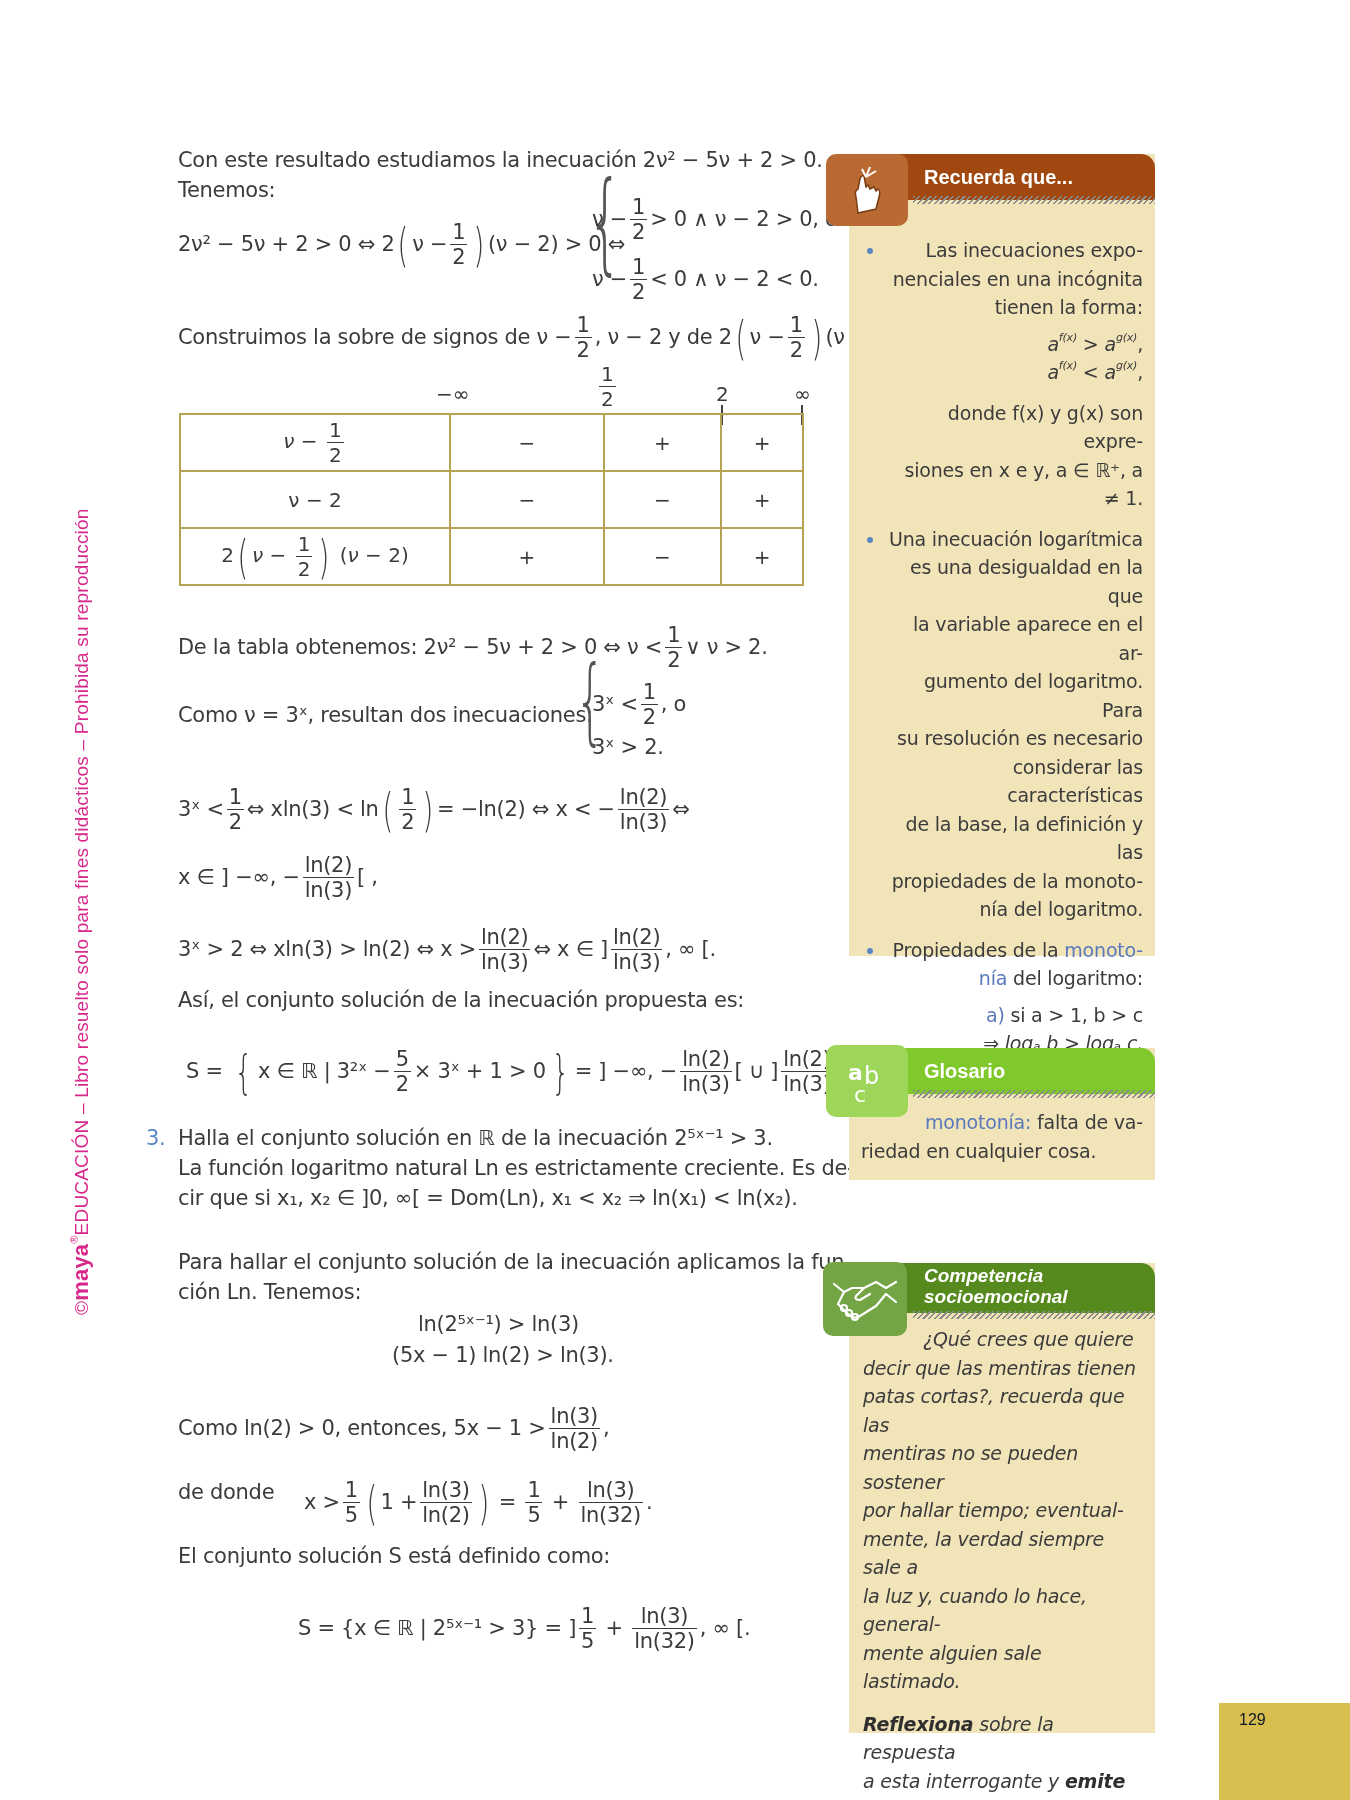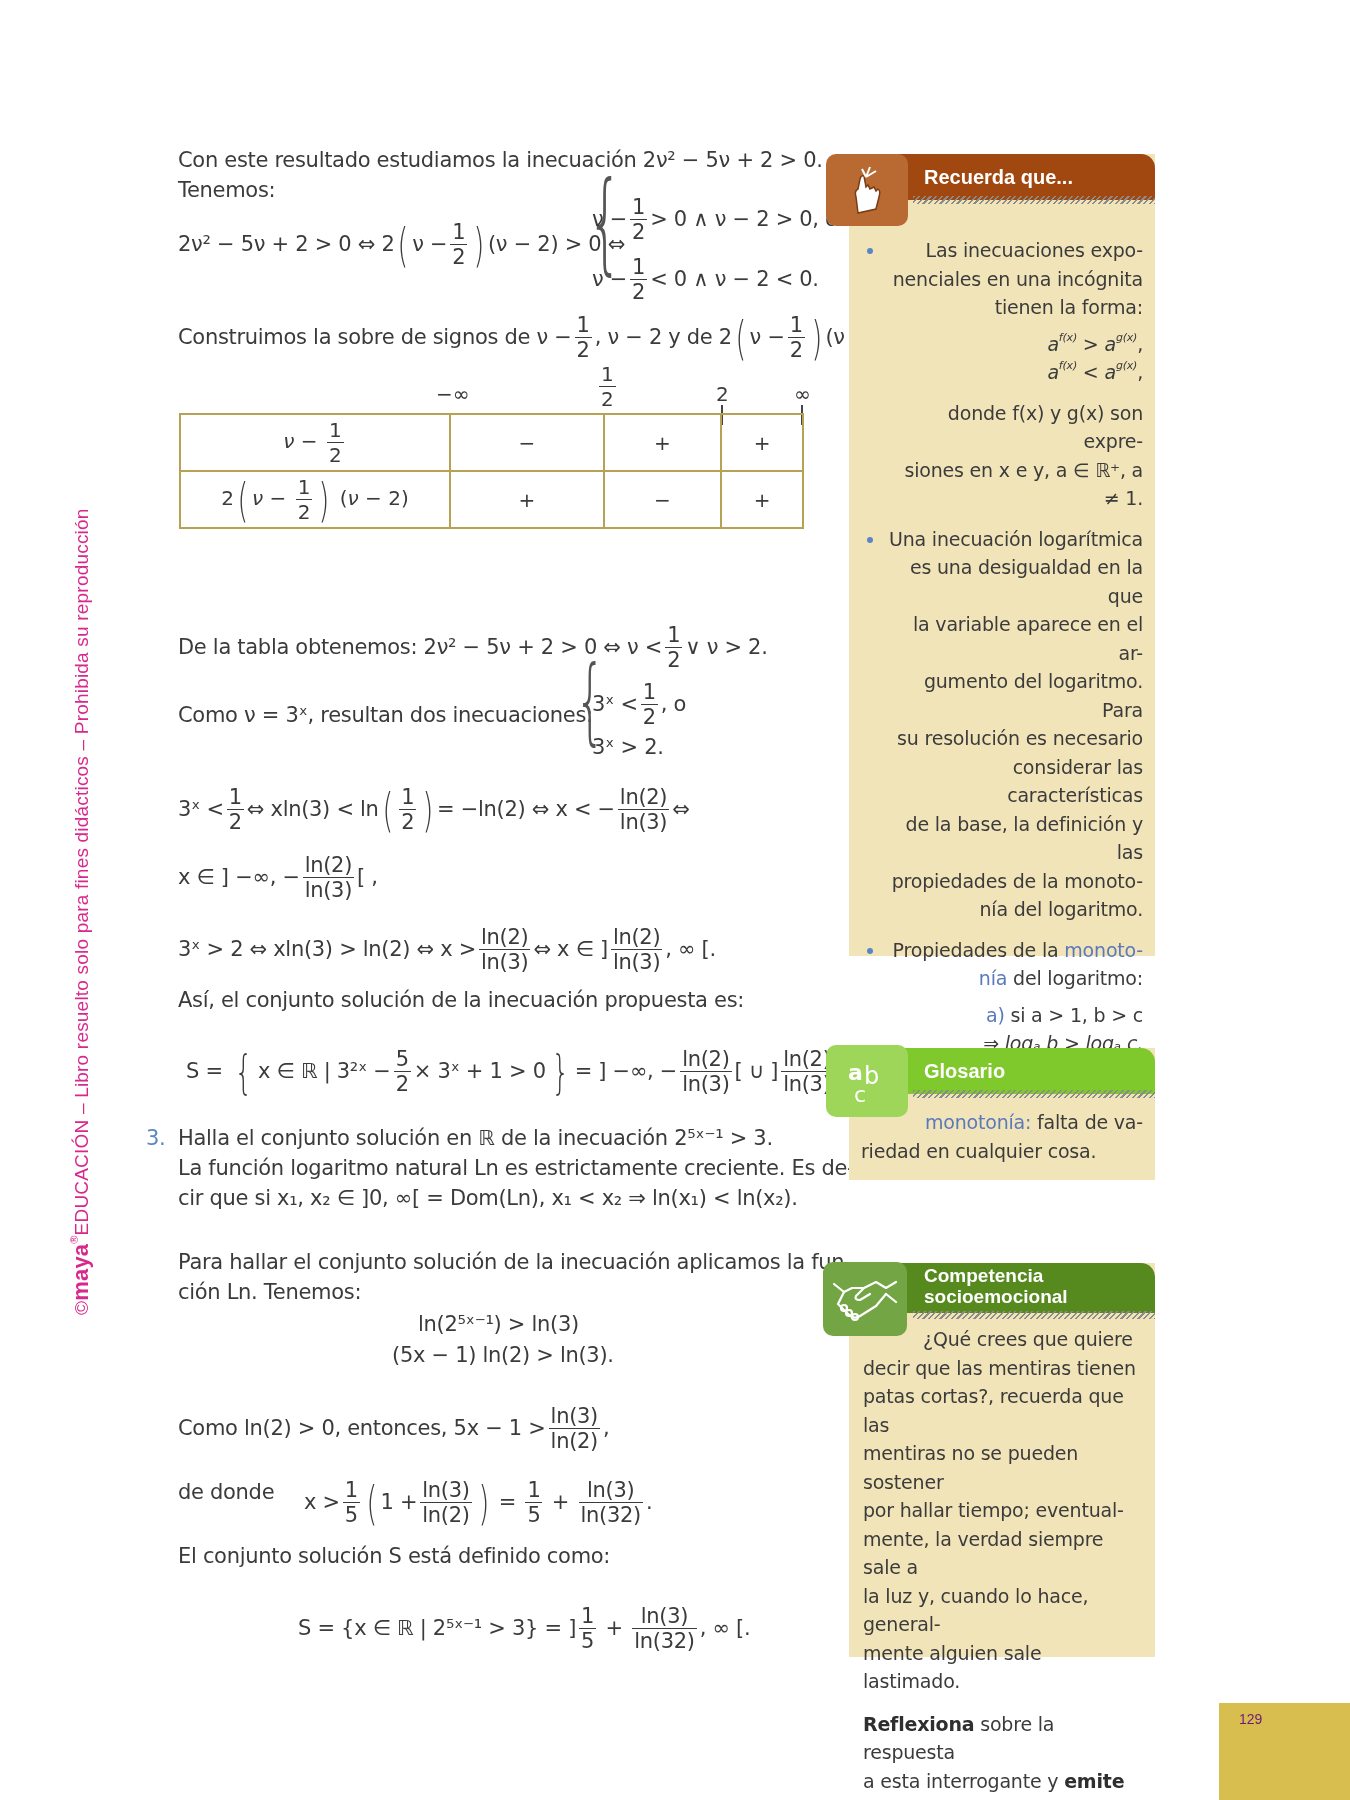--- a/index.html
+++ b/index.html
@@ -29,21 +29,21 @@
   .box-header .title { position: absolute; left: 75px; font-family: "Liberation Sans", sans-serif; font-weight: bold; color: #ffffff; font-size: 20px; }
   .hatch { position: absolute; left: 64px; right: 0; height: 8px; background: repeating-linear-gradient(135deg, #8b8b8b 0 1.5px, transparent 1.5px 4px); }
   .icon-tile { position: absolute; width: 82px; height: 74px; border-radius: 10px; display: flex; align-items: center; justify-content: center; }
   .box-body { position: absolute; left: 14px; right: 12px; font-size: 19px; line-height: 28.5px; color: #3b3b3b; letter-spacing: -0.2px; }
   .bullet { position: relative; padding-left: 22px; text-align: right; }
   .bullet::before { content: ""; position: absolute; left: 4px; top: 12px; width: 6px; height: 6px; border-radius: 50%; background: #5a86c4; }
   .blue { color: #5a79bd; }
   b { font-weight: bold; color: #2f2f2f; }
 
   #page-number-box { position: absolute; left: 1219px; top: 1703px; width: 131px; height: 97px; background: #d8bd4f; }
-  #page-number { position: absolute; left: 20px; top: 8px; font-family: "Liberation Sans", sans-serif; font-size: 14px; color: #701a75; }
+  #page-number { position: absolute; left: 20px; top: 8px; font-family: "Liberation Sans", sans-serif; font-size: 16px; color: #0f172a; }
 </style>
 </head>
 <body>
 
 <div id="side-copyright">
   <span>©</span><span class="brand">maya</span><sup>®</sup><span>EDUCACIÓN – Libro resuelto solo para fines didácticos – Prohibida su reproducción</span>
 </div>
 
 <div class="txt" style="left:178px; top:146px;">Con este resultado estudiamos la inecuación 2ν² − 5ν + 2 &gt; 0.</div>
 <div class="txt" style="left:178px; top:176px;">Tenemos:</div>
@@ -77,20 +77,26 @@
       <col style="width:271px">
       <col style="width:154px">
       <col style="width:118px">
       <col style="width:82px">
     </colgroup>
   <tbody>
       <tr>
     <td><i>ν</i> − <span class="frac"><span class="num">1</span><span>2</span></span></td>
     <td>−</td>
     <td>+</td>
+    <td>+</td>
+  </tr>
+  <tr>
+    <td>ν − 2</td>
+    <td>−</td>
+    <td>−</td>
     <td>+</td>
   </tr>
   <tr>
     <td>2<span class="bigparen">(</span><i>ν</i> − <span class="frac"><span class="num">1</span><span>2</span></span><span class="bigparen">)</span> (<i>ν</i> − 2)</td>
     <td>+</td>
     <td>−</td>
     <td>+</td>
   </tr>
 </tbody>
   </table>
@@ -208,21 +214,21 @@
         <text x="22" y="28" font-family="DejaVu Sans, sans-serif" font-size="24" fill="#fff">b</text>
         <text x="12" y="46" font-family="DejaVu Sans, sans-serif" font-size="22" fill="#fff">c</text>
       </svg>
   </div>
   <div class="box-body" style="top:60px; left:12px; text-align:justify;">
     <div style="text-indent:64px;"><span class="blue">monotonía:</span><span> falta de va-</span></div>
     <div>riedad en cualquier cosa.</div>
   </div>
 </div>
 
-<div class="box" style="top:1263px; height:394px;">
+<div class="box" style="top:1263px; height:470px;font-style:italic;">
   <div class="box-header" style="top:0; height:50px; background:#578a1e;">
     <div class="title" style="top:2px; line-height:21px; font-size:19px;">
       <div>Competencia</div>
       <div>socioemocional</div>
     </div>
   </div>
   <div class="hatch" style="top:48px;"></div>
   <div class="icon-tile" style="left:-26px; top:-1px; width:84px; height:74px; background:#74a545;">
     <svg width="70" height="50" viewBox="0 0 70 50" fill="none" stroke="#fff" stroke-width="2.2" stroke-linecap="round" stroke-linejoin="round">
         <path d="M4 10 L14 18 L22 14 L34 14 L46 8 L56 14 L66 8"></path>

